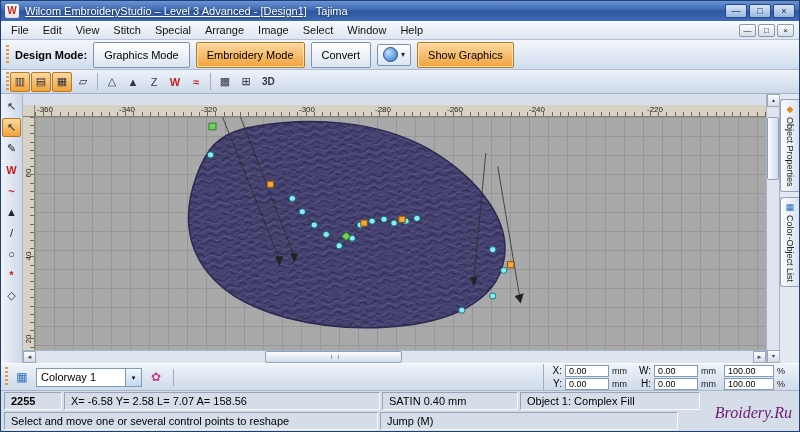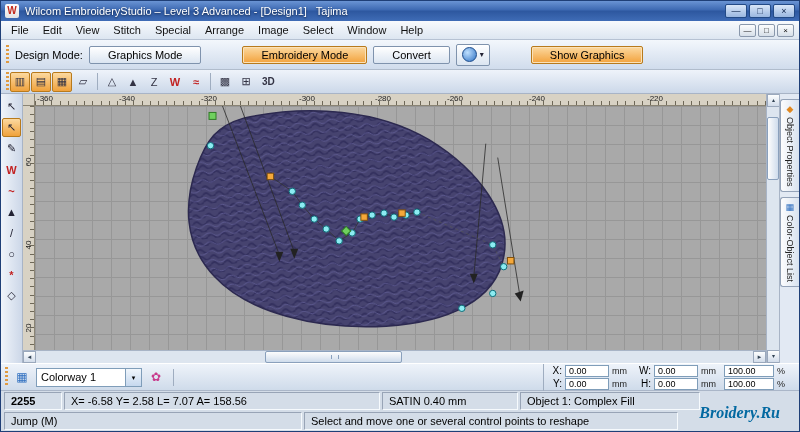--- a/index.html
+++ b/index.html
@@ -8,45 +8,45 @@
 
   #window { width:800px; height:432px; display:flex; flex-direction:column;
             border:1px solid #1f3f77; background:#d6dfeb; position:relative; }
 
   
   .titlebar { height:20px; flex:0 0 20px; display:flex; align-items:center; gap:6px;
               padding:0 4px; color:#fff;
               background:linear-gradient(#6a94d4 0%, #3d69b2 45%, #2d579f 50%, #3f6cb6 100%); }
   .app-icon { width:14px; height:14px; border-radius:2px; background:linear-gradient(#fff,#e3e3e3);
               color:#c22a1e; font-weight:bold; font-size:10px; line-height:14px; text-align:center; }
-  .title-text { text-shadow:0 1px 2px rgba(0,0,0,.55); white-space:nowrap; }
+  .title-text { text-shadow:0 1px 2px rgba(0,0,0,.55); white-space:nowrap;text-decoration:underline; }
   .title-extra { margin-left:3px; text-shadow:0 1px 2px rgba(0,0,0,.55); }
   .win-controls { margin-left:auto; display:flex; gap:2px; }
   .win-btn { width:22px; height:14px; border:1px solid #234a86; border-radius:2px;
              background:linear-gradient(#d9e6f8,#9ab7e0); color:#10264d;
              font-size:9px; line-height:12px; text-align:center; }
 
   
   .menubar { height:19px; flex:0 0 19px; display:flex; align-items:center; padding:0 3px;
              background:linear-gradient(#f8fafd,#dde6f1); border-bottom:1px solid #b6c2d3; color:#111; }
   .menu-item { padding:2px 7px; white-space:nowrap; }
   .mdi-controls { margin-left:auto; display:flex; gap:2px; padding-right:2px; }
   .mdi-btn { width:17px; height:13px; border:1px solid #8a98ac; border-radius:2px;
              background:linear-gradient(#fdfdfd,#d6dfe9); font-size:8px; line-height:11px; text-align:center; }
 
   
   .mode-toolbar { height:30px; flex:0 0 30px; display:flex; align-items:center; gap:6px; padding:0 5px;
                   background:linear-gradient(#f3f7fc,#d0dcec); border-bottom:1px solid #b0bccc; }
   .grip { width:3px; height:20px; flex:0 0 3px;
           background:repeating-linear-gradient(180deg,#e09a40 0 2px,transparent 2px 4px); }
-  .mode-label { font-weight:normal; white-space:nowrap; }
-  .btn { height:18px; padding:2px 18px; border:1px solid #7f93ad; border-radius:2px;
+  .mode-label { font-weight:bold; white-space:nowrap; }
+  .btn { height:26px; padding:2px 10px; border:1px solid #7f93ad; border-radius:2px;
          background:linear-gradient(#ffffff,#dbe5f1); display:flex; align-items:center; white-space:nowrap;text-align:center; }
   .btn.active { background:linear-gradient(#fcd9a0,#f2a23c); border-color:#b87a1c;
-                box-shadow:inset 0 0 0 1px #fbe2b8;margin-left:35px; }
+                box-shadow:inset 0 0 0 1px #fbe2b8; }
   .globe-btn { height:22px; padding:2px 5px; border:1px solid #7f93ad; border-radius:2px;
                background:linear-gradient(#ffffff,#dbe5f1); display:flex; align-items:center; gap:3px; }
   .globe { width:15px; height:15px; border-radius:50%; border:1px solid #1a4a8a;
            background:radial-gradient(circle at 35% 35%, #bfe0ff, #2f72c4); }
   .caret { font-size:8px; color:#223; }
 
   .icon-toolbar { height:24px; flex:0 0 24px; display:flex; align-items:center; gap:1px; padding:0 5px;
                   background:linear-gradient(#eef3fa,#ccd8e9); border-bottom:1px solid #a8b4c6; }
   .tool-icon { width:20px; height:20px; display:flex; align-items:center; justify-content:center;
                font-size:11px; color:#334; border:1px solid transparent; border-radius:2px; }
@@ -60,21 +60,21 @@
 
   .palette { width:22px; flex:0 0 22px; background:linear-gradient(90deg,#f0f4fa,#ccd7e8);
              border-right:1px solid #a8b4c6; display:flex; flex-direction:column; align-items:center;
              gap:2px; padding-top:3px; }
   .pal-icon { width:19px; height:19px; display:flex; align-items:center; justify-content:center;
               font-size:11px; color:#223; border:1px solid transparent; border-radius:2px; }
   .pal-icon.active { background:linear-gradient(#fcd9a0,#f0a23c); border-color:#b87a1c; }
   .pal-icon.red { color:#c22222; font-weight:bold; }
 
   .center { flex:1 1 auto; display:flex; flex-direction:column; min-width:0; }
-  .ruler-row { height:12px; flex:0 0 12px; display:flex; }
+  .ruler-row { height:12px; flex:0 0 12px; display:flex;margin-top:11px; }
   .corner { width:12px; flex:0 0 12px; background:#d8d2c4; border-right:1px solid #8a8474;
             border-bottom:1px solid #8a8474; }
   .ruler-top { flex:1; position:relative; background:#d8d2c4; border-bottom:1px solid #8a8474;
                font-size:8px; color:#222; overflow:hidden; }
   .ruler-top::after { content:""; position:absolute; left:0; right:0; bottom:0; height:4px;
                background:repeating-linear-gradient(90deg,#6e6858 0 1px,transparent 1px 8.2px); }
   .rlabel-t { position:absolute; top:0; }
   .rt-0{left:2px}.rt-1{left:84px}.rt-2{left:166px}.rt-3{left:264px}
   .rt-4{left:340px}.rt-5{left:412px}.rt-6{left:494px}.rt-7{left:612px}
 
@@ -143,23 +143,23 @@
   .cell { display:flex; align-items:center; padding:0 6px; margin:0 1px; white-space:nowrap;
           border:1px solid; border-color:#98a4b6 #f6fafd #f6fafd #98a4b6; overflow:hidden; }
   .c-stitches { width:58px; flex:0 0 58px;font-weight:bold; }
   .c-pointer  { width:316px; flex:0 0 316px; }
   .c-stitchinfo { width:136px; flex:0 0 136px; }
   .c-object { width:180px; flex:0 0 180px; }
   .c-hint { width:374px; flex:0 0 374px; }
   .c-tool { flex:1 1 auto; }
   .filler { flex:1 1 auto; margin:0 1px; }
 
-  .watermark { position:absolute; right:19px; bottom:9px; z-index:5;
-               font-family:"Liberation Serif", serif; font-weight:bold; font-style:italic;
-               font-size:16px; color:#0369a1; }
+  .watermark { position:absolute; right:7px; bottom:9px; z-index:5;
+               font-family:"Liberation Serif", serif; font-weight:normal; font-style:italic;
+               font-size:16px; color:#701a75; }
 </style>
 </head>
 <body>
 
 <div id="window">
 
   <div class="titlebar">
     <div class="app-icon">W</div>
     <span class="title-text">Wilcom EmbroideryStudio – Level 3 Advanced - [Design1]</span>
     <span class="title-extra">Tajima</span>
@@ -384,19 +384,19 @@
 
   <div class="statusbar">
     <div class="cell c-stitches">2255</div>
     <div class="cell c-pointer">X= -6.58 Y= 2.58 L= 7.07 A= 158.56</div>
     <div class="cell c-stitchinfo">SATIN 0.40 mm</div>
     <div class="cell c-object">Object 1: Complex Fill</div>
     <div class="filler"></div>
   </div>
 
   <div class="statusbar">
+    <div class="cell c-hint">Select and move one or several control points to reshape</div>
     <div class="cell c-tool">Jump (M)</div>
-    <div class="cell c-hint">Select and move one or several control points to reshape</div>
     <div class="filler" style="flex:0 0 116px"></div>
   </div>
 
   <div class="watermark">Broidery.Ru</div>
 </div>
 
 </body></html>

